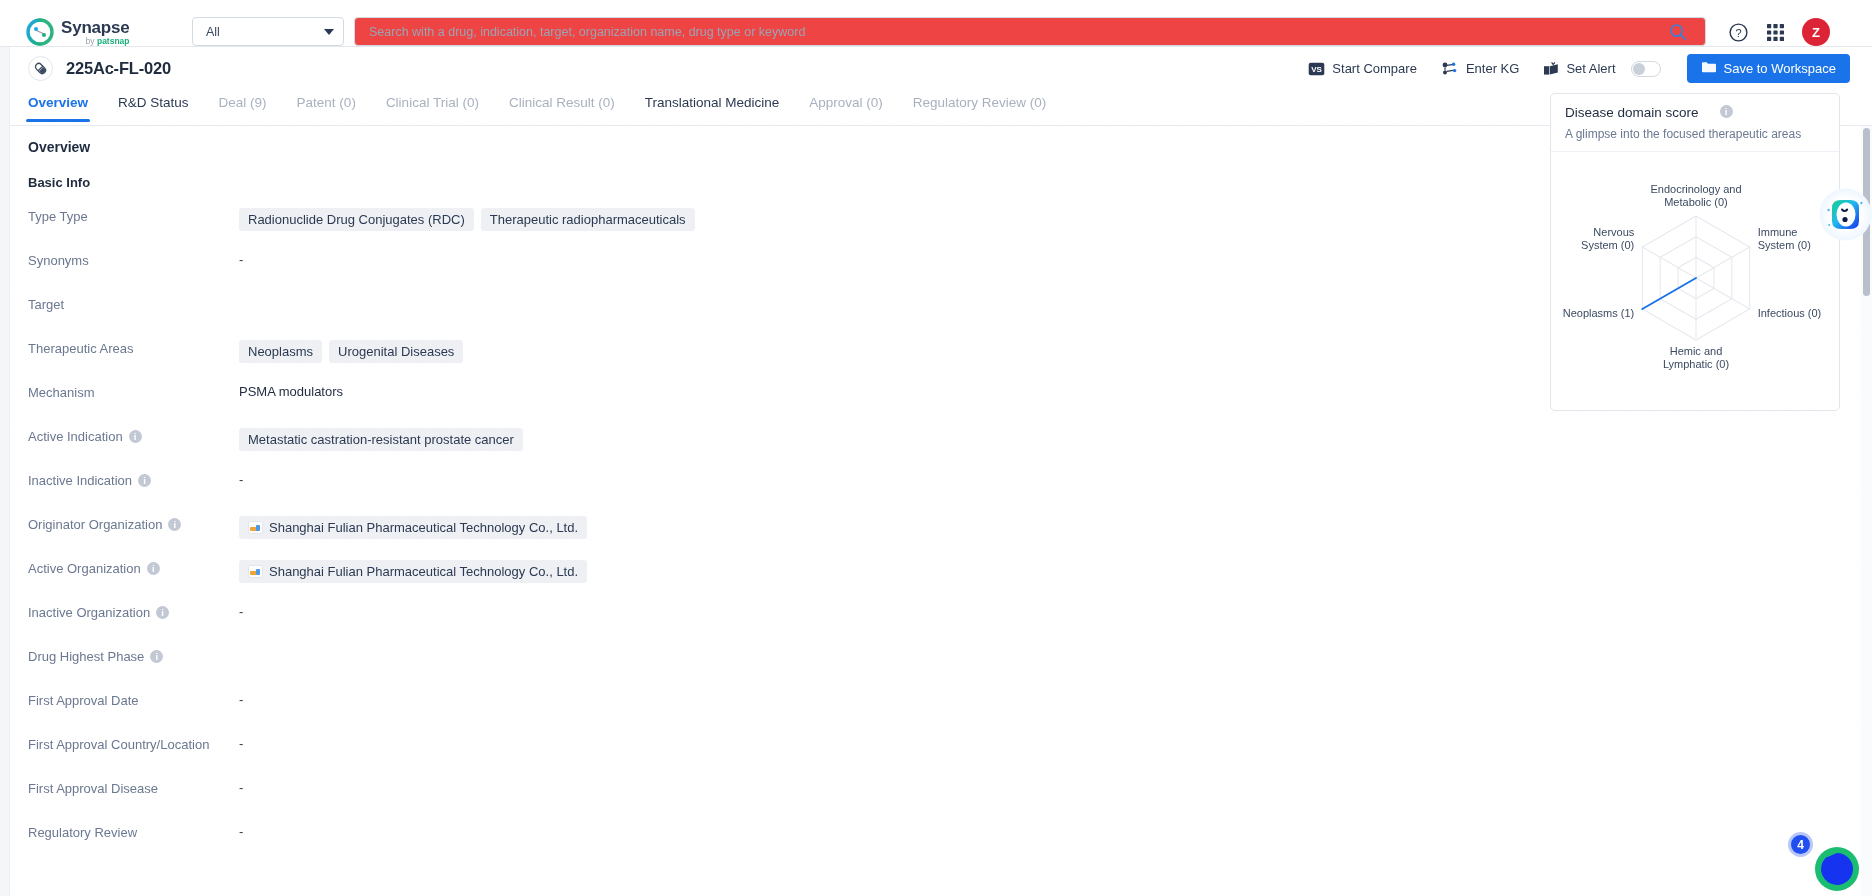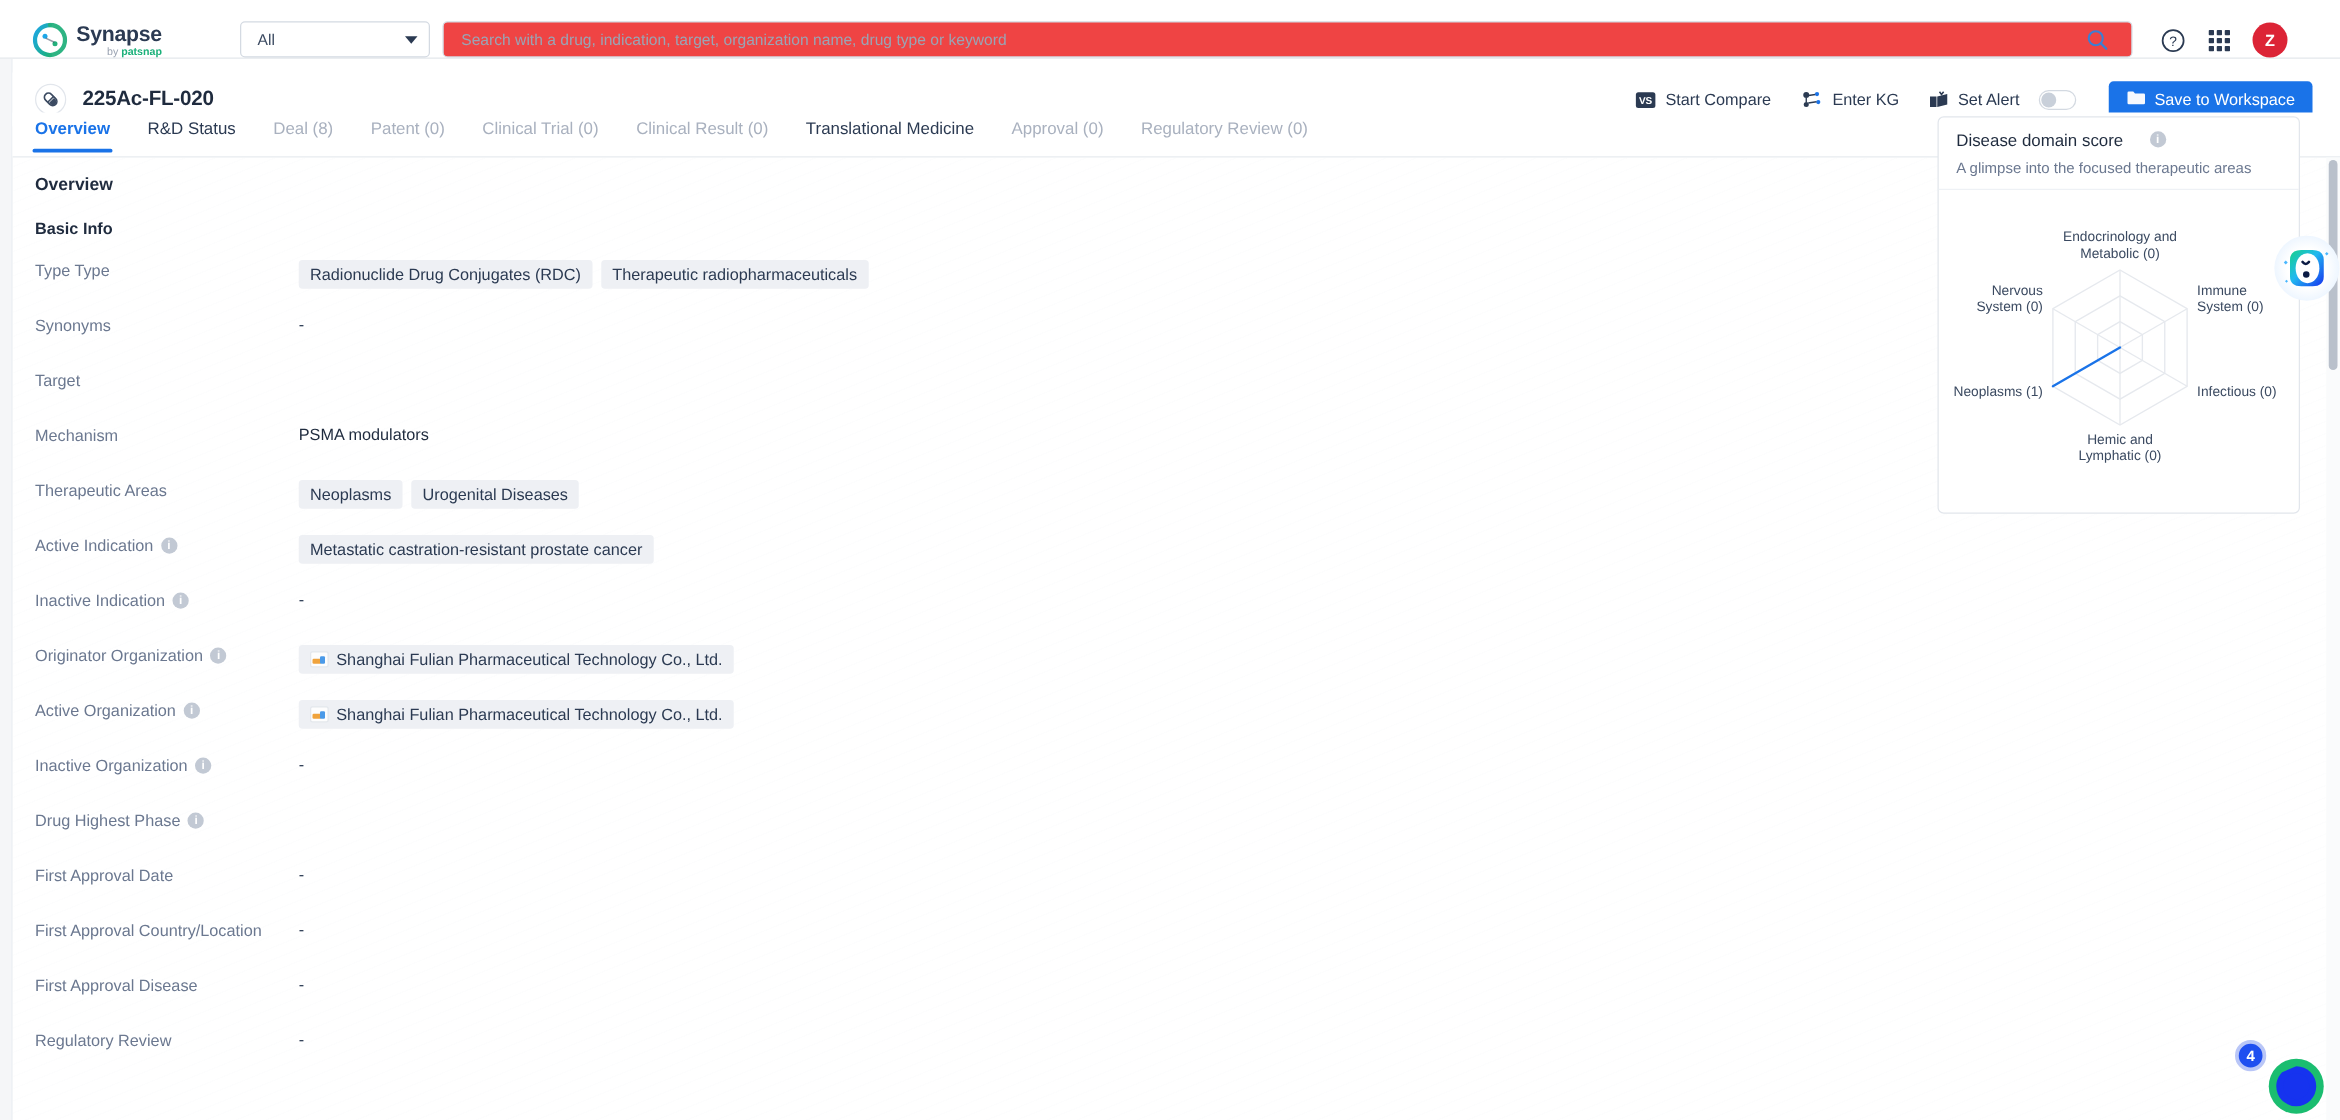--- a/index.html
+++ b/index.html
@@ -94,21 +94,21 @@
   #left-rail {
     position: absolute; left: 0; top: 47px;
     width: 10px; bottom: 0;
     background: #f5f6f8;
     border-right: 1px solid #eceff3;
     z-index: 5;
   }
 
   
   #page-head {
-    position: absolute; left: 10px; right: 0; top: 58px;
+    position: absolute; left: 10px; right: 0; top: 47px;
     height: 43px;
     display: flex; align-items: center;
     background: #fff;
     z-index: 10;
   }
   #drug-badge {
     width: 25px; height: 25px; border-radius: 50%;
     border: 1px solid #e2e6ec;
     display: flex; align-items: center; justify-content: center;
     margin-left: 18px; flex: 0 0 25px;
@@ -432,21 +432,21 @@
         </svg>
       </span>
       <span>Save to Workspace</span>
     </div>
   </div>
 </div>
 
 <div id="tabs">
     <div class="tab active">Overview</div>
     <div class="tab enabled">R&amp;D Status</div>
-    <div class="tab disabled">Deal (8)</div>
+    <div class="tab disabled">Deal (9)</div>
     <div class="tab disabled">Patent (0)</div>
     <div class="tab disabled">Clinical Trial (0)</div>
     <div class="tab disabled">Clinical Result (0)</div>
     <div class="tab enabled">Translational Medicine</div>
     <div class="tab disabled">Approval (0)</div>
     <div class="tab disabled">Regulatory Review (0)</div>
   </div>
 
 <div id="content">
   <div id="watermark"></div>
@@ -475,37 +475,37 @@
             <span class="dash">-</span>
           </div>
         </div>
         <div class="row">
           <div class="row-label">
             <span>Target</span>
           </div>
         </div>
         <div class="row">
           <div class="row-label">
-            <span>Mechanism</span>
-          </div>
-          <div class="row-value">
-            <span class="">PSMA modulators</span>
-          </div>
-        </div>
-        <div class="row">
-          <div class="row-label">
             <span>Therapeutic Areas</span>
           </div>
           <div class="row-value">
             <span class="tag">
               <span>Neoplasms</span>
             </span>
             <span class="tag">
               <span>Urogenital Diseases</span>
             </span>
+          </div>
+        </div>
+        <div class="row">
+          <div class="row-label">
+            <span>Mechanism</span>
+          </div>
+          <div class="row-value">
+            <span class="">PSMA modulators</span>
           </div>
         </div>
         <div class="row">
           <div class="row-label">
             <span>Active Indication</span>
             <span class="info-i">i</span>
           </div>
           <div class="row-value">
             <span class="tag">
               <span>Metastatic castration-resistant prostate cancer</span>

